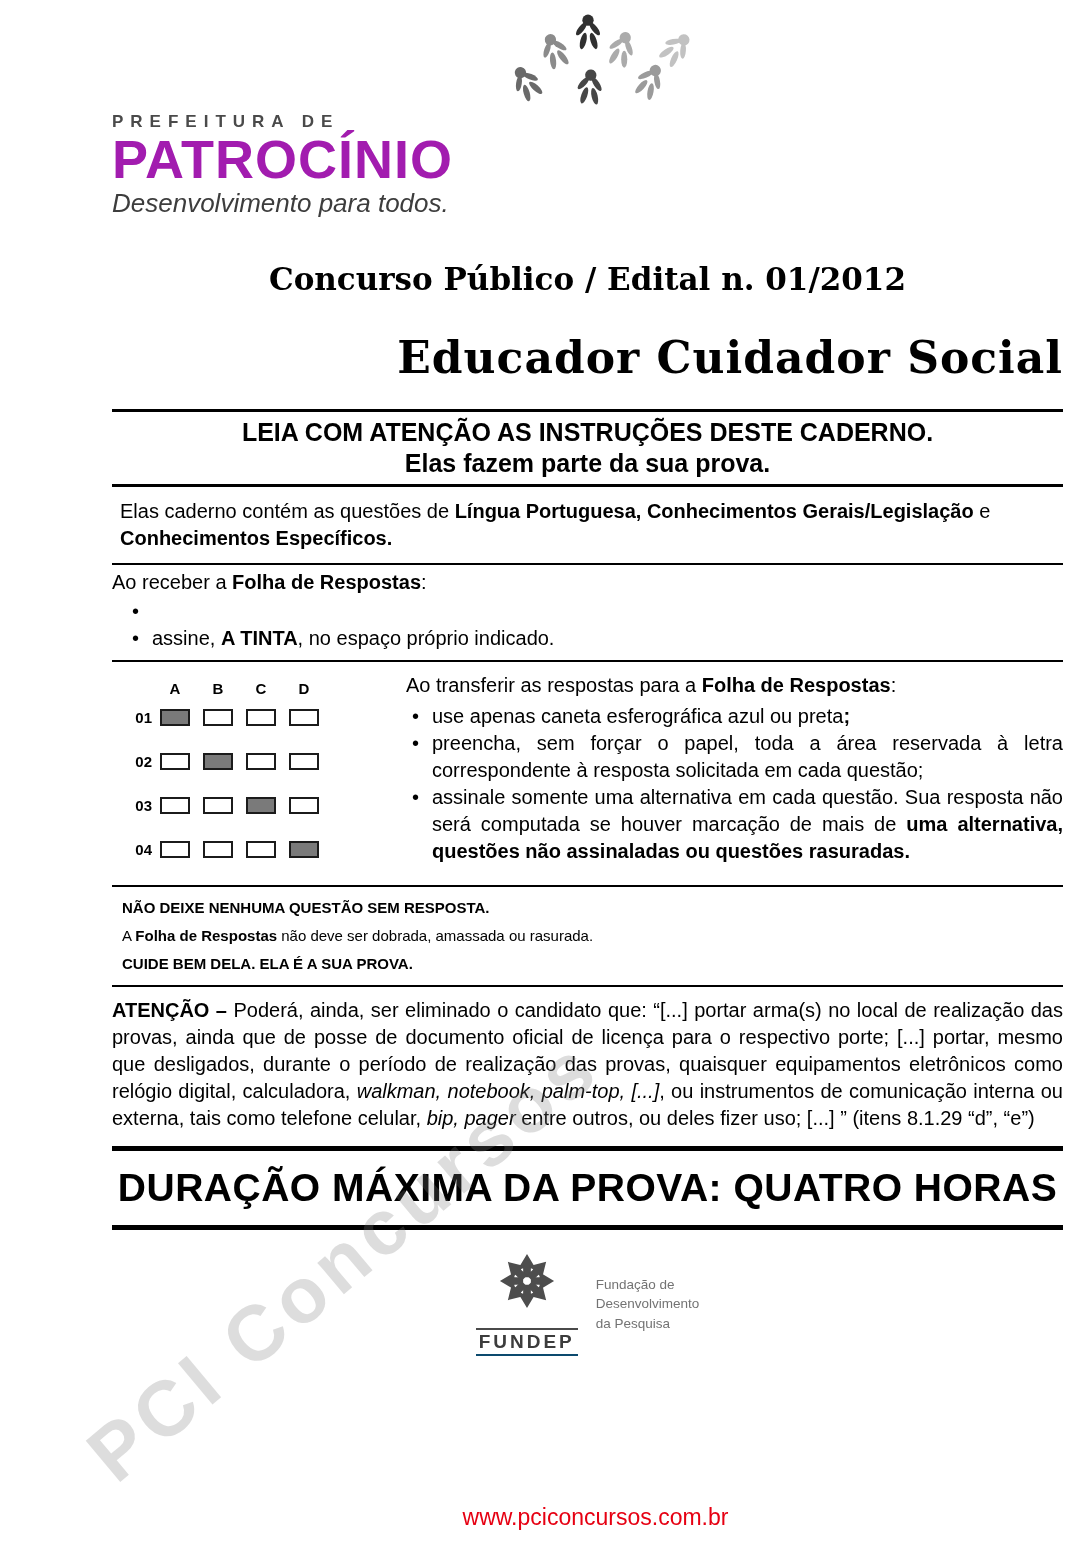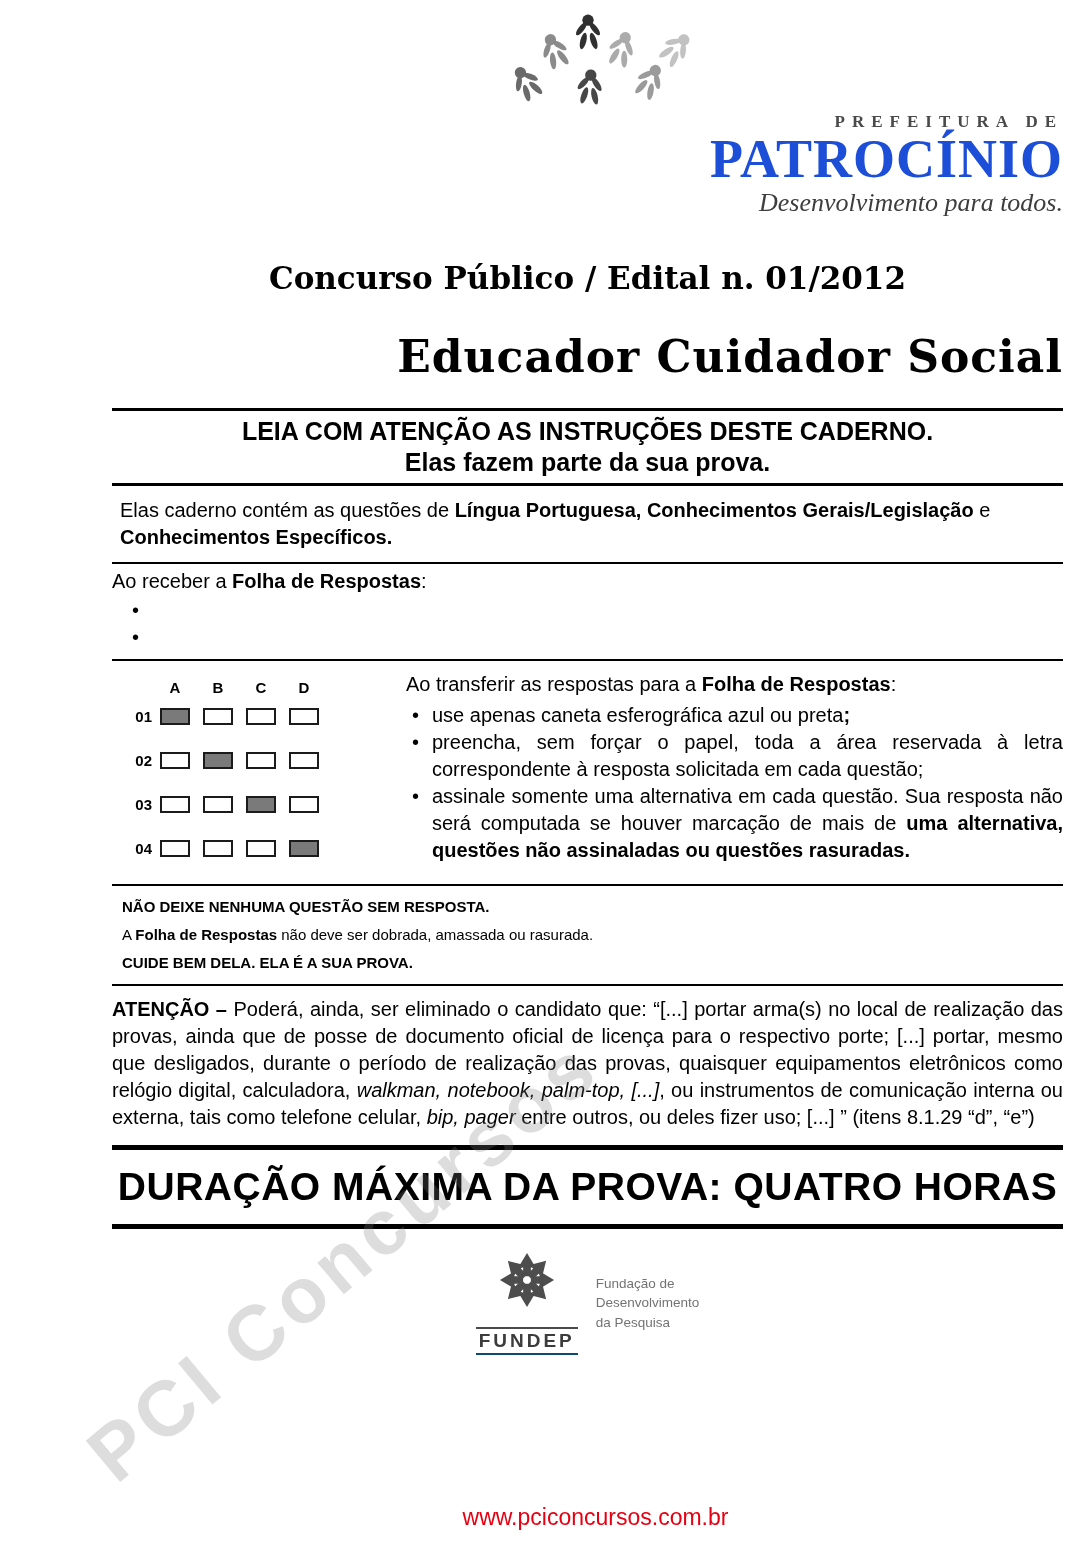--- a/index.html
+++ b/index.html
@@ -13,24 +13,24 @@
   .b { font-weight:bold; }
   .i { font-style:italic; }
 
   .watermark {
     position:absolute; left:70px; top:1430px;
     transform:rotate(-40deg); transform-origin:0 0;
     font-size:78px; font-weight:bold; letter-spacing:6px;
     color:rgba(125,125,125,0.26); white-space:nowrap; pointer-events:none;
   }
 
-  .logo-block { text-align:right;font-family:Liberation Serif, serif; }
+  .logo-block { text-align:left; }
   .logo-svg { display:block; margin:0 auto; }
   .pref-line { font-size:17px; font-weight:bold; letter-spacing:7px; color:#4a4a4a; margin-top:2px; }
-  .city-name { font-size:54px; font-weight:bold; color:#1d4ed8; line-height:1.0; letter-spacing:1px; }
+  .city-name { font-size:54px; font-weight:bold; color:#a21caf; line-height:1.0; letter-spacing:1px; }
   .tagline  { font-size:26px; font-style:italic; color:#3d3d3d; margin-top:2px; }
 
   .edital { margin-top:42px; text-align:center; font-family:"DejaVu Serif", serif; font-weight:bold; font-size:31px; }
   .role   { margin-top:35px; text-align:right; font-family:"DejaVu Serif", serif; font-weight:bold; font-size:44px; letter-spacing:1px; }
   .code   { margin-top:4px;  text-align:center; font-weight:bold; font-size:27px; }
 
   .rule   { background:#000; }
   .rule-2 { height:2px; }
   .rule-3 { height:3px; }
   .rule-4 { height:5px; }
@@ -154,20 +154,21 @@
 
   <div class="rule rule-2"></div>
   <div class="receive">
     <div class="section-title"><span>Ao receber a </span><span class="b">Folha de Respostas</span><span>:</span></div>
     <ul>
       <li>
         <span class="bullet-mark">•</span>
       </li>
       <li>
         <span class="bullet-mark">•</span>
+        <span class="rich"><span>assine, </span><span class="b">A TINTA</span><span>, no espaço próprio indicado.</span></span>
       </li>
     </ul>
   </div>
   <div class="rule rule-2"></div>
 
   <div class="example-row">
     <div class="answer-grid">
       <div class="grid-header">
           <span class="col-label">A</span>
           <span class="col-label">B</span>

